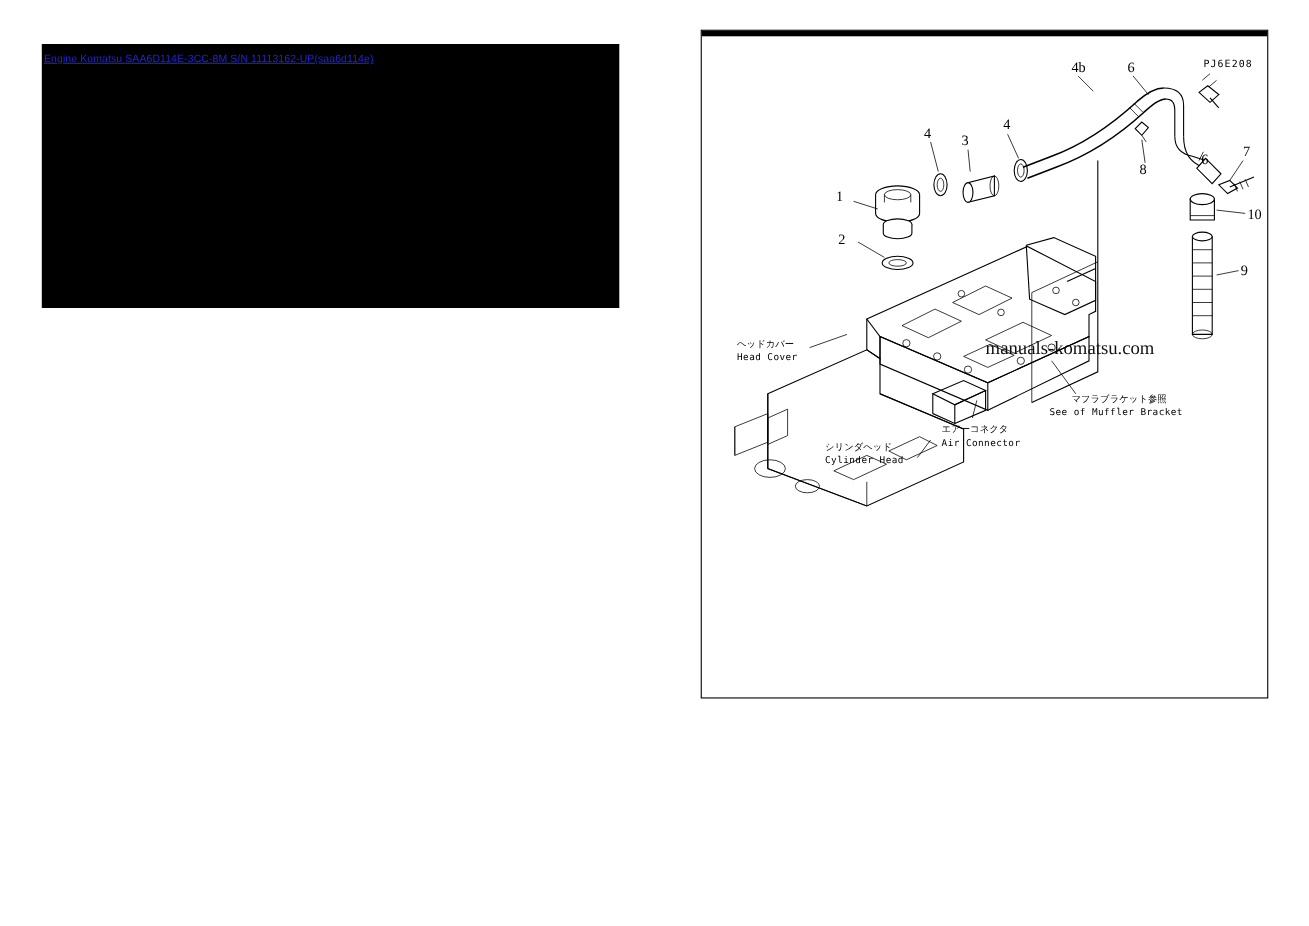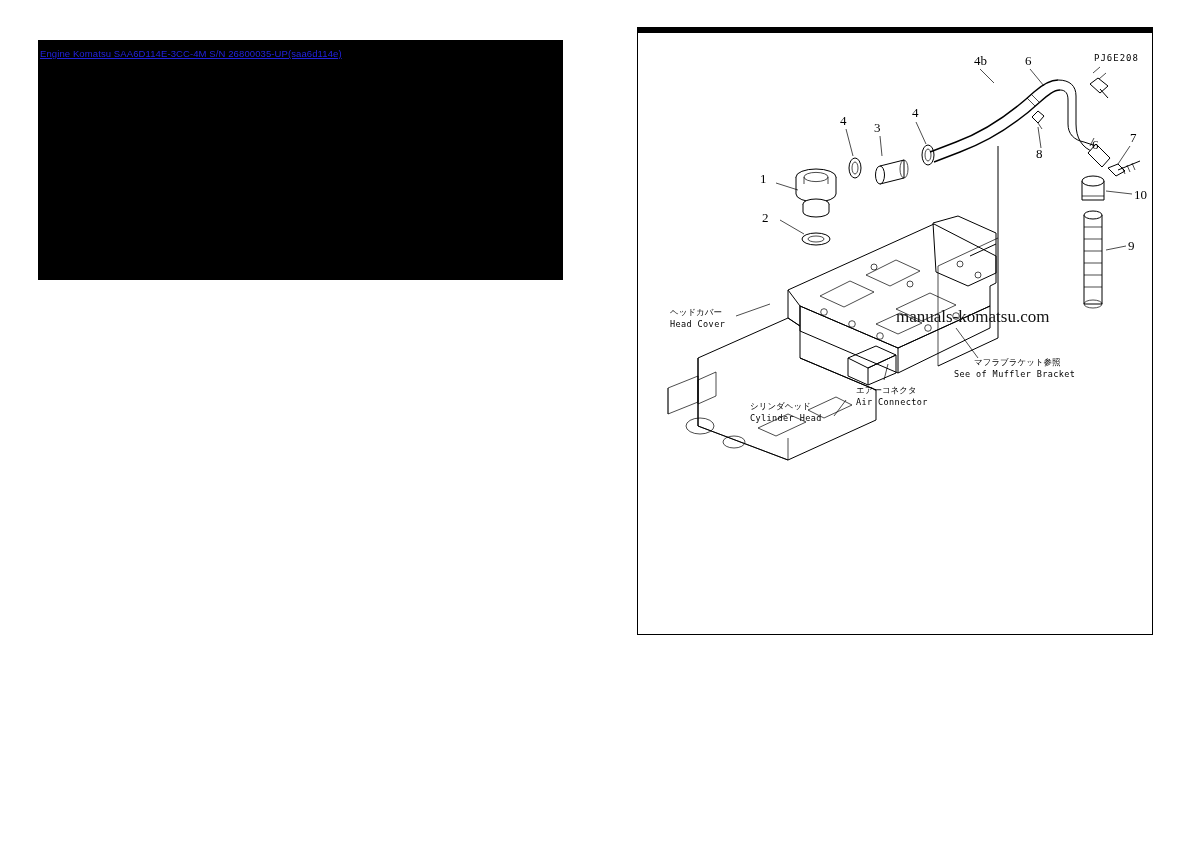--- a/index.html
+++ b/index.html
@@ -90,21 +90,21 @@
   }
   .ln { stroke: #000; fill: none; stroke-width: 1; }
   .ln-thin { stroke: #000; fill: none; stroke-width: 0.7; }
   .ln-thick { stroke: #000; fill: none; stroke-width: 1.4; }
   .wht { fill: #ffffff; stroke: #000; stroke-width: 1; }
 </style>
 </head>
 <body>
 
 <div id="left-panel"></div>
-<a id="left-link" href="#">Engine Komatsu SAA6D114E-3CC-4M S/N 26800035-UP(saa6d114e)</a>
+<a id="left-link" href="#">Engine Komatsu SAA6D114E-3CC-8M S/N 11113162-UP(saa6d114e)</a>
 
 <div id="diagram-frame">
   <div class="inner-band"></div>
 
   <svg id="diagram-svg" viewBox="0 0 516 608" xmlns="http://www.w3.org/2000/svg">
 
     <g>
 
       <path class="ln" d="M295 195 L320 188 L358 205 L358 245 L330 258 L298 244 Z"></path>
       <path class="ln" d="M150 262 L296 196 L358 228 L358 255 L352 258 L352 278 L260 320 L162 278 Z"></path>

